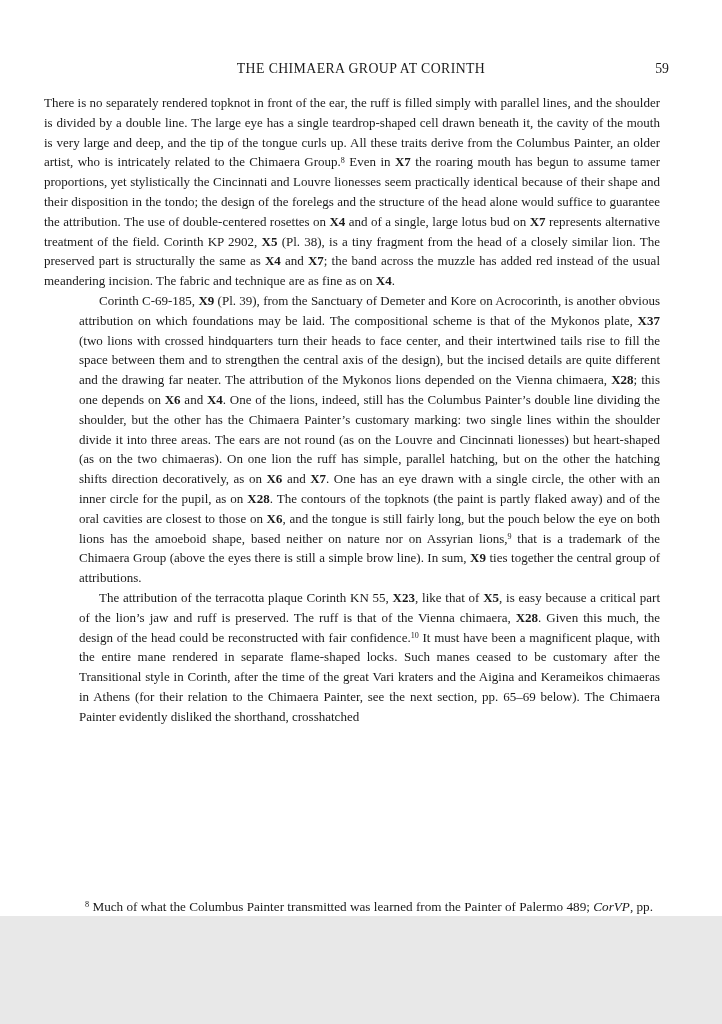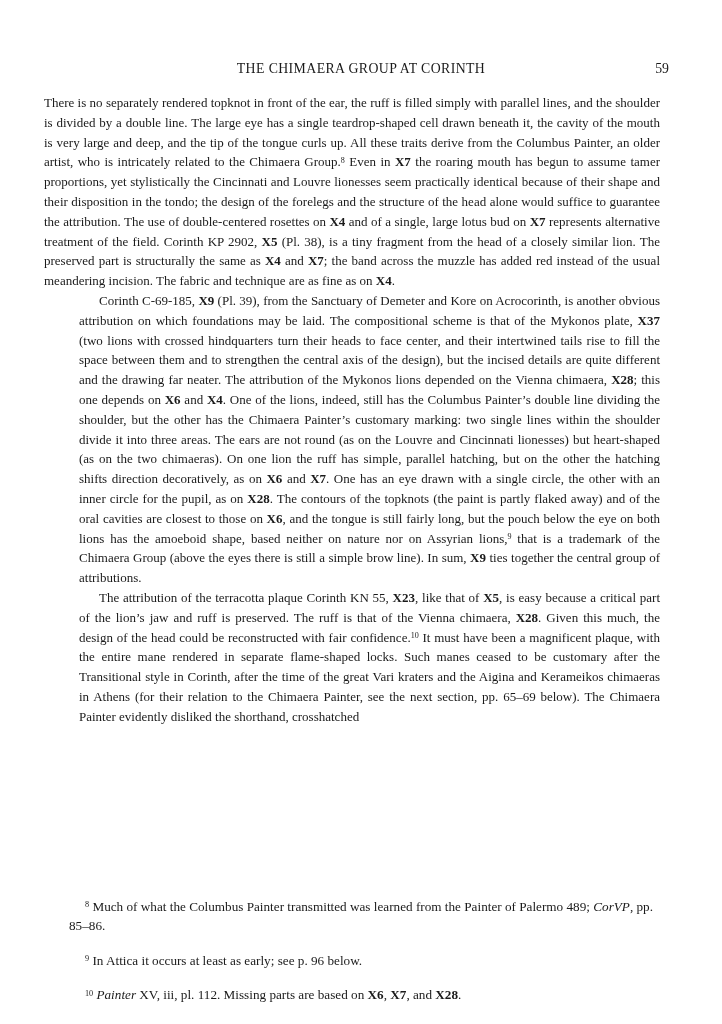--- a/index.html
+++ b/index.html
@@ -5,21 +5,21 @@
   :root {
     --ink: #1a1a1a;
     --paper: #ffffff;
   }
   * { margin: 0; padding: 0; box-sizing: border-box; }
   html, body { background: #e8e8e8; }
   body { display: block; }
   .page {
     position: relative;
     width: 722px;
-    height: 1024px;
+    height: 916px;
     background: var(--paper);
     color: var(--ink);
     font-family: "Liberation Serif", serif;
     overflow: hidden;
     text-decoration: underline;
   }
   .running-head {
     position: absolute;
     top: 61px;
     left: 53px;

